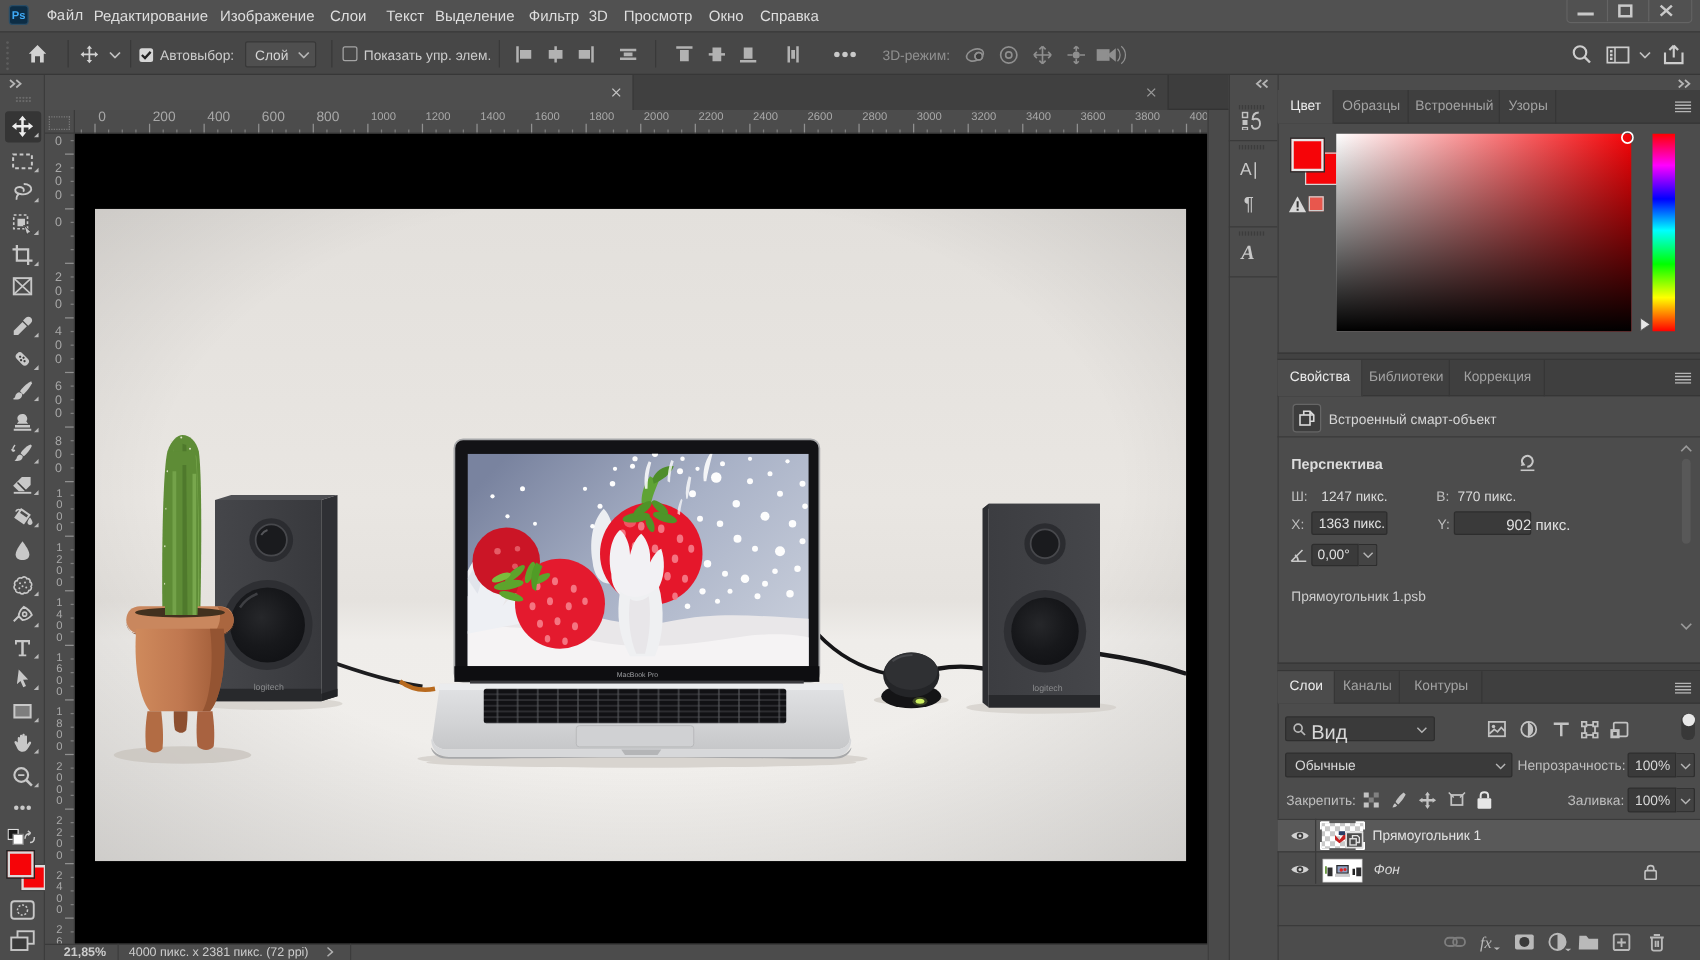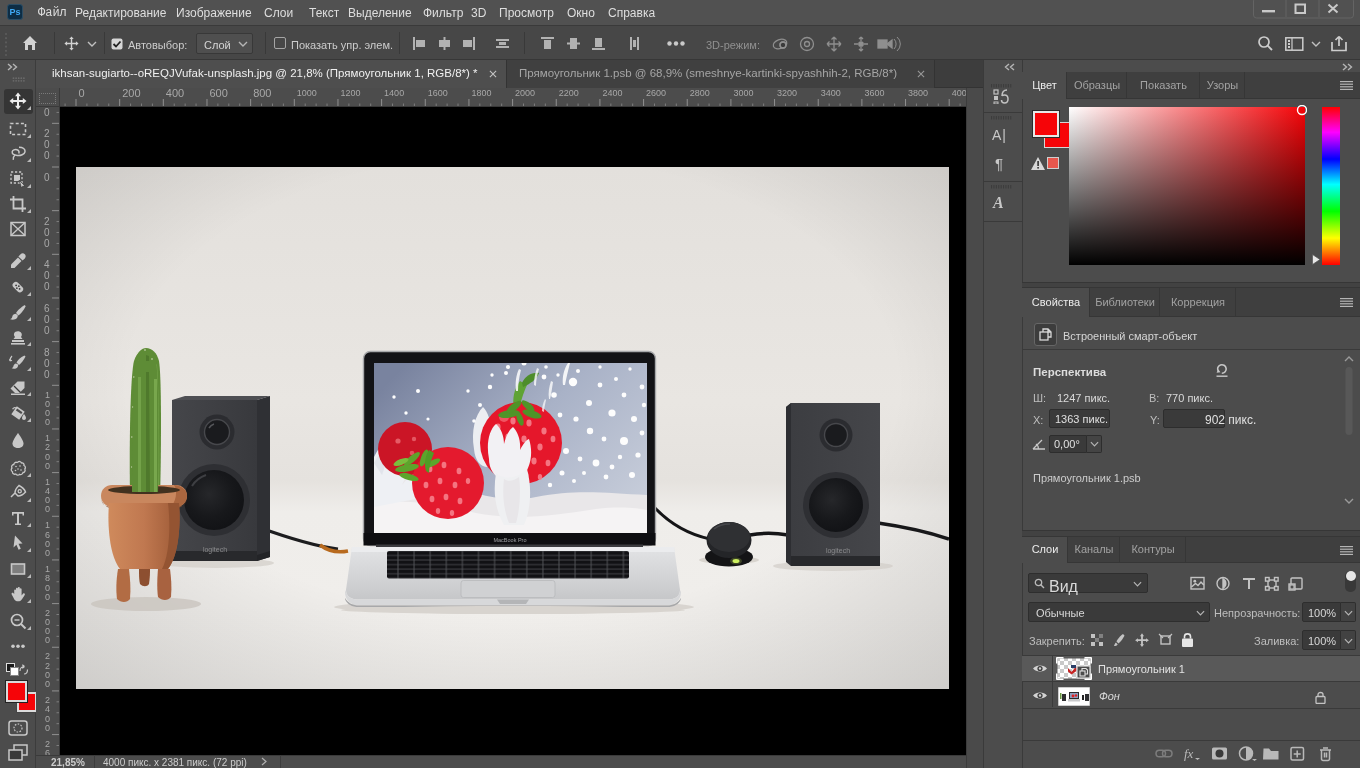--- a/index.html
+++ b/index.html
@@ -333,26 +333,24 @@
 <rect x="1" y="1" width="18" height="14" rx="2.5" fill="none" stroke="#c8c8c8" stroke-width="1.5"></rect>
 <circle cx="10" cy="8" r="4" fill="none" stroke="#c8c8c8" stroke-width="1.2" stroke-dasharray="1.6 1.4"></circle>
     </svg>
 <svg class="abs" style="left:8px;top:744px" width="20" height="17" viewBox="0 0 20 17">
 <rect x="6" y="1" width="13" height="10" fill="none" stroke="#c8c8c8" stroke-width="1.5"></rect>
 <rect x="1" y="6" width="13" height="10" fill="#3a3a3a" stroke="#c8c8c8" stroke-width="1.5"></rect>
     </svg>
 
 <div class="abs" style="left:36px;top:60px;width:947px;height:28px;background:#3d3d3d;border-bottom:1px solid #333333"></div>
 <div class="abs" style="left:36px;top:60px;width:471px;height:28px;background:#4e4e4e;border-right:1px solid #333"></div>
-<div class="abs txt" style="left:52px;top:67px;font-size:11.5px;color:#f0f0f0;">ikhsan-sugiarto--oREQJVufak-unsplash.jpg @ 21,8% (Прямоугольник 1, RGB/8*) *</div>
 <svg class="abs" style="left:489px;top:70px" width="8" height="8" viewBox="0 0 9 9">
       <path d="M1 1 L8 8 M8 1 L1 8" stroke="#c5c5c5" stroke-width="1.2"></path>
     </svg>
 <div class="abs" style="left:507px;top:60px;width:428px;height:28px;background:#404040;border-right:1px solid #333"></div>
-<div class="abs txt" style="left:519px;top:67px;font-size:11.5px;color:#a5a5a5;">Прямоугольник 1.psb @ 68,9% (smeshnye-kartinki-spyashhih-2, RGB/8*)</div>
 <svg class="abs" style="left:917px;top:70px" width="8" height="8" viewBox="0 0 9 9">
       <path d="M1 1 L8 8 M8 1 L1 8" stroke="#999" stroke-width="1.2"></path>
     </svg>
 
 <div class="abs" style="left:36px;top:88px;width:24px;height:19px;background:#4c4c4c;border-bottom:1px solid #3a3a3a;border-right:1px solid #3a3a3a"></div>
 <div class="abs" style="left:39px;top:93px;width:17px;height:11px;border:1px dotted #7a7a7a"></div>
 <svg class="abs" style="left:60px;top:88px" width="906" height="19" viewBox="0 0 906 19">
       <rect width="906" height="19" fill="#4c4c4c"></rect>
       <line x1="5.09" y1="15.5" x2="5.09" y2="19" stroke="#7e7e7e" stroke-width="1"></line>
       <line x1="16.00" y1="11" x2="16.00" y2="19" stroke="#909090" stroke-width="1"></line>
@@ -934,21 +932,21 @@
 <div class="abs" style="left:1022px;top:60px;width:338px;height:708px;background:#4c4c4c;border-left:1px solid #3a3a3a"></div>
 <svg class="abs" style="left:1342px;top:63px" width="12" height="8" viewBox="0 0 12 8">
       <path d="M1 1 L4.5 4 L1 7 M6 1 L9.5 4 L6 7" fill="none" stroke="#b5b5b5" stroke-width="1.4"></path>
     </svg>
 <div class="abs" style="left:1022px;top:72px;width:338px;height:27px;background:#3f3f3f;border-bottom:1px solid #363636"></div>
 <div class="abs" style="left:1022px;top:72px;width:45px;height:27px;background:#4c4c4c;border-right:1px solid #363636"></div>
 <div class="abs txt" style="left:1022px;top:79px;font-size:11px;color:#ececec;text-align:center;width:45px">Цвет</div>
 <div class="abs" style="left:1067px;top:72px;width:60px;height:27px;border-right:1px solid #363636"></div>
 <div class="abs txt" style="left:1067px;top:79px;font-size:11px;color:#a2a2a2;text-align:center;width:60px">Образцы</div>
 <div class="abs" style="left:1127px;top:72px;width:73px;height:27px;border-right:1px solid #363636"></div>
-<div class="abs txt" style="left:1127px;top:79px;font-size:11px;color:#a2a2a2;text-align:center;width:73px">Показать</div>
+<div class="abs txt" style="left:1127px;top:79px;font-size:11px;color:#a2a2a2;text-align:center;width:73px">Встроенный</div>
 <div class="abs" style="left:1200px;top:72px;width:45px;height:27px;border-right:1px solid #363636"></div>
 <div class="abs txt" style="left:1200px;top:79px;font-size:11px;color:#a2a2a2;text-align:center;width:45px">Узоры</div>
 <svg class="abs" style="left:1340px;top:81px" width="13" height="9">
       <rect x="0" y="0.0" width="13" height="1.2" fill="#b5b5b5"></rect>
       <rect x="0" y="2.6" width="13" height="1.2" fill="#b5b5b5"></rect>
       <rect x="0" y="5.2" width="13" height="1.2" fill="#b5b5b5"></rect>
       <rect x="0" y="7.800000000000001" width="13" height="1.2" fill="#b5b5b5"></rect>
     </svg>
 <div class="abs" style="left:1044px;top:122px;width:26px;height:26px;background:#f60408;border:1.5px solid #d5d5d5"></div>
 <div class="abs" style="left:1033px;top:111px;width:26px;height:26px;background:#f60408;border:2px solid #e8e8e8;outline:1px solid #2a2a2a"></div>

